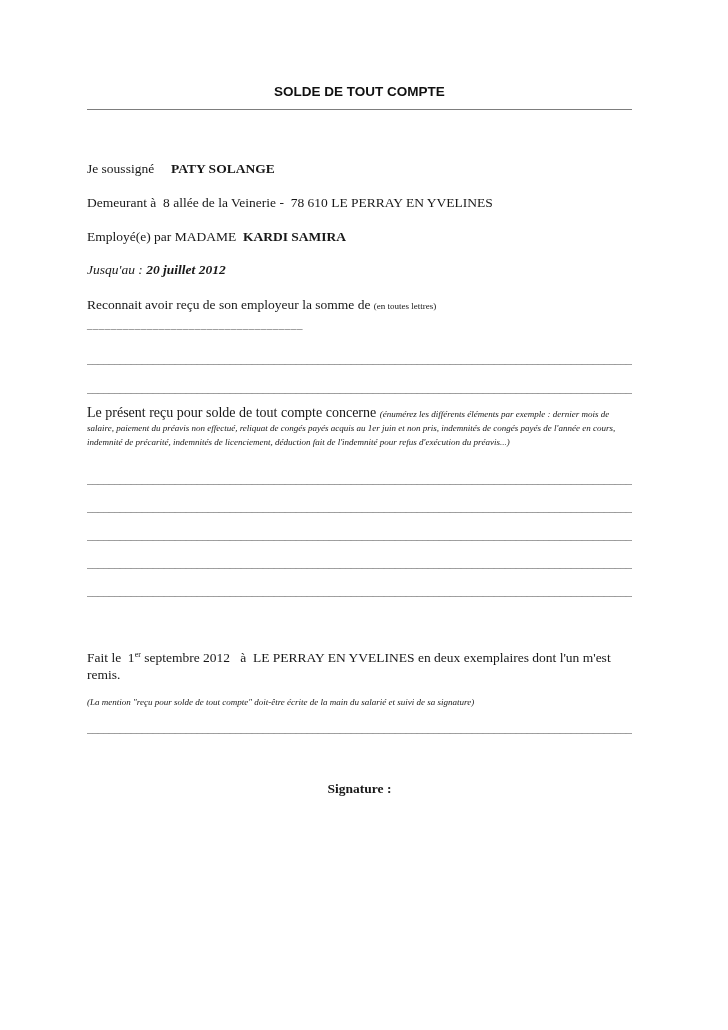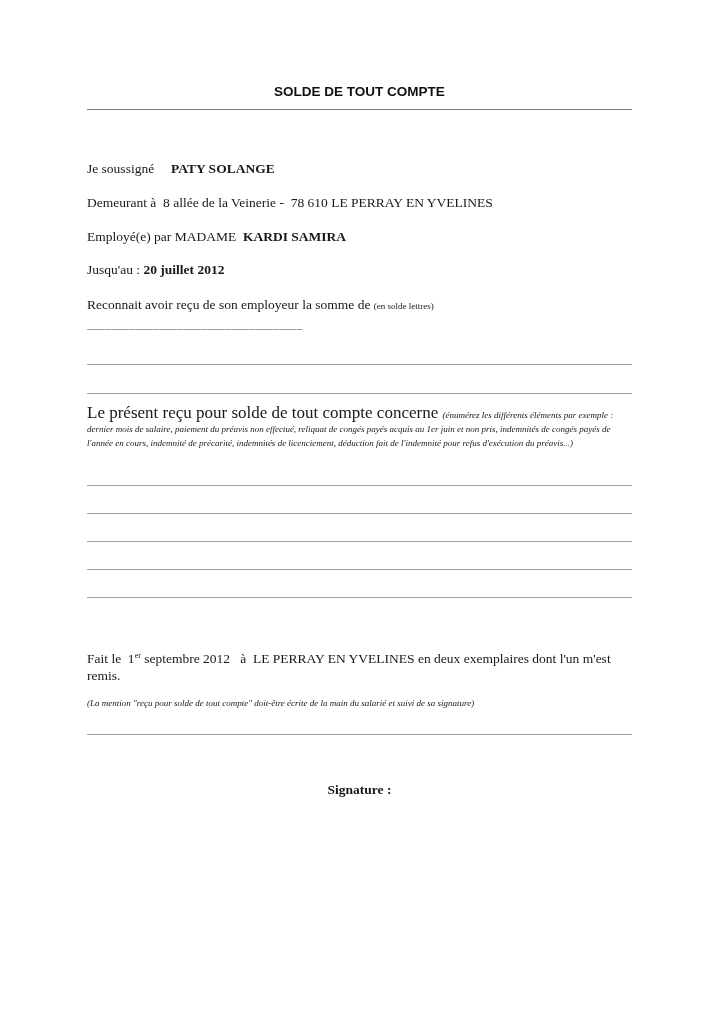--- a/index.html
+++ b/index.html
@@ -45,33 +45,33 @@
     overflow: hidden;
     font-size: 11px;
     line-height: 16px;
     height: 16px;
     color: #4a4a4a;
     width: 100%;
   }
 
   .mt-p1 { margin-top: 50px; }
   .mt-std { margin-top: 17px; }
-  .mt-16 { margin-top: 16px; }
+  .mt-16 { margin-top: 16px; font-style: italic; }
   .mt-18 { margin-top: 18px; }
   .mt-blank1 { margin-top: 18px; }
   .mt-blank2 { margin-top: 13px; }
   .mt-heading { margin-top: 10px; }
   .mt-concerne { margin-top: 10px; }
   .concerne-para {
     line-height: 14px;
     font-size: 9px;
     font-style: italic;
   }
   .concerne-lead {
-    font-size: 17px;
+    font-size: 14px;
     font-style: normal;
   }
   .mid-blanks .blank-line { margin-top: 12px; }
   .mid-blanks .blank-line:first-child { margin-top: 22px; }
   .mt-verse { margin-top: 40px; }
   .mt-fait { margin-top: 50px; }
   .mt-mention { margin-top: 13px; }
   .mt-final-blank { margin-top: 11px; }
   .signature {
     margin-top: 44px;
@@ -94,21 +94,21 @@
   <hr class="title-rule">
 
   <div class="para mt-p1"><span>Je soussigné     </span><span class="b">PATY SOLANGE</span></div>
 
   <div class="para mt-std"><span>Demeurant à  8 allée de la Veinerie -  78 610 LE PERRAY EN YVELINES</span></div>
 
   <div class="para mt-std"><span>Employé(e) par MADAME  </span><span class="b">KARDI SAMIRA</span></div>
 
   <div class="para mt-16"><span>Jusqu'au : </span><span class="b">20 juillet 2012</span></div>
 
-  <div class="para mt-18"><span>Reconnait avoir reçu de son employeur la somme de </span><span class="small">(en solde lettres) </span><span class="inline-blank">____________________________________</span></div>
+  <div class="para mt-18"><span>Reconnait avoir reçu de son employeur la somme de </span><span class="small">(en toutes lettres) </span><span class="inline-blank">____________________________________</span></div>
 
   <div class="blank-line mt-blank1">________________________________________________________________________________________________________________________</div>
   <div class="blank-line mt-blank2">________________________________________________________________________________________________________________________</div>
 
 
   <div class="concerne-para mt-concerne"><span class="concerne-lead">Le présent reçu pour solde de tout compte concerne </span><span>(énumérez les différents éléments par exemple : dernier mois de salaire, paiement du préavis non effectué, reliquat de congés payés acquis au 1er juin et non pris, indemnités de congés payés de l'année en cours, indemnité de précarité, indemnités de licenciement, déduction fait de l'indemnité pour refus d'exécution du préavis...)</span></div>
 
   <div class="mid-blanks">
     <div class="blank-line">________________________________________________________________________________________________________________________</div>
     <div class="blank-line">________________________________________________________________________________________________________________________</div>

